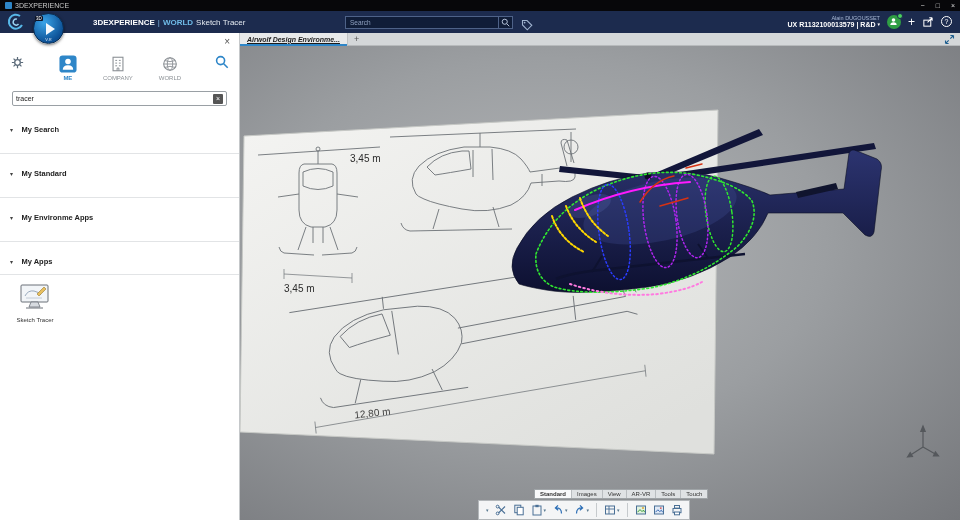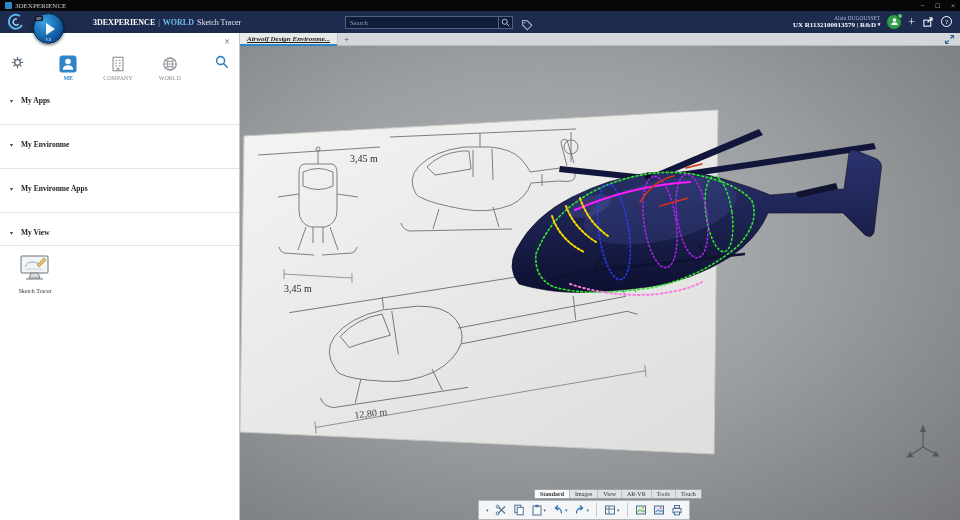--- a/index.html
+++ b/index.html
@@ -1,18 +1,18 @@
 <!DOCTYPE html>
 <html><head>
 <meta charset="utf-8">
 <style>
   * { margin:0; padding:0; box-sizing:border-box; }
   html,body { width:960px; height:520px; overflow:hidden; background:#808080;
               font-family:"Liberation Sans","DejaVu Sans",sans-serif; }
-  .app { width:960px; height:520px; position:relative;font-family:Liberation Serif, serif; }
+  .app { width:960px; height:520px; position:relative; }
 
   
   .titlebar { height:11px; background:#07070a; color:#c9c9c9; display:flex; align-items:center;
               padding:0 5px; font-size:7px; }
   .tb-icon { width:7px; height:7px; background:#2e86c8; border-radius:1px; margin-right:3px; }
   .tb-controls { margin-left:auto; display:flex; gap:11px; font-size:7px; color:#ddd; }
   .tb-controls span { cursor:default; }
 
   
   .appbar { height:22px; background:#1c2b4e; display:flex; align-items:center; position:relative;
@@ -207,36 +207,40 @@
             </svg>
             <span>WORLD</span>
           </div>
         </div>
         <svg width="14" height="14" viewBox="0 0 14 14">
           <circle cx="5.6" cy="5.6" r="4" stroke="#2e86c8" stroke-width="1.6" fill="none"></circle>
           <path d="M8.7,8.7 L12.7,12.7" stroke="#2e86c8" stroke-width="1.6"></path>
         </svg>
       </div>
 
+      <div class="psearch">
+        <input value="tracer" style="">
+        <span class="clear">×</span>
+      </div>
 
       <div class="section">
         <span class="scaret">▾</span>
-        <span class="slabel">My Apps</span>
+        <span class="slabel">My Search</span>
       </div>
       <div class="section">
         <span class="scaret">▾</span>
-        <span class="slabel">My Environme</span>
+        <span class="slabel">My Standard</span>
       </div>
       <div class="section">
         <span class="scaret">▾</span>
         <span class="slabel">My Environme Apps</span>
       </div>
       <div class="section tight">
         <span class="scaret">▾</span>
-        <span class="slabel">My View</span>
+        <span class="slabel">My Apps</span>
       </div>
       <div class="apptile">
         <svg width="34" height="28" viewBox="0 0 34 28">
           <rect x="3" y="2" width="27" height="17" rx="1" stroke="#6a7078" stroke-width="1" fill="#f2f5f8"></rect>
           <path d="M7,13 Q10,7 16,8 Q21,9 23,12" stroke="#8fa0b5" stroke-width="0.9" fill="none"></path>
           <path d="M8,15 H24" stroke="#b8c2cf" stroke-width="0.8"></path>
           <polygon points="19,11 26,4 28,6 21,13" fill="#e8c060" stroke="#9a7b2e" stroke-width="0.6"></polygon>
           <path d="M13,19 L11,24 H22 L20,19 Z" fill="#d7dbe0" stroke="#6a7078" stroke-width="0.8"></path>
           <path d="M8,25 H25" stroke="#6a7078" stroke-width="1"></path>
         </svg>

